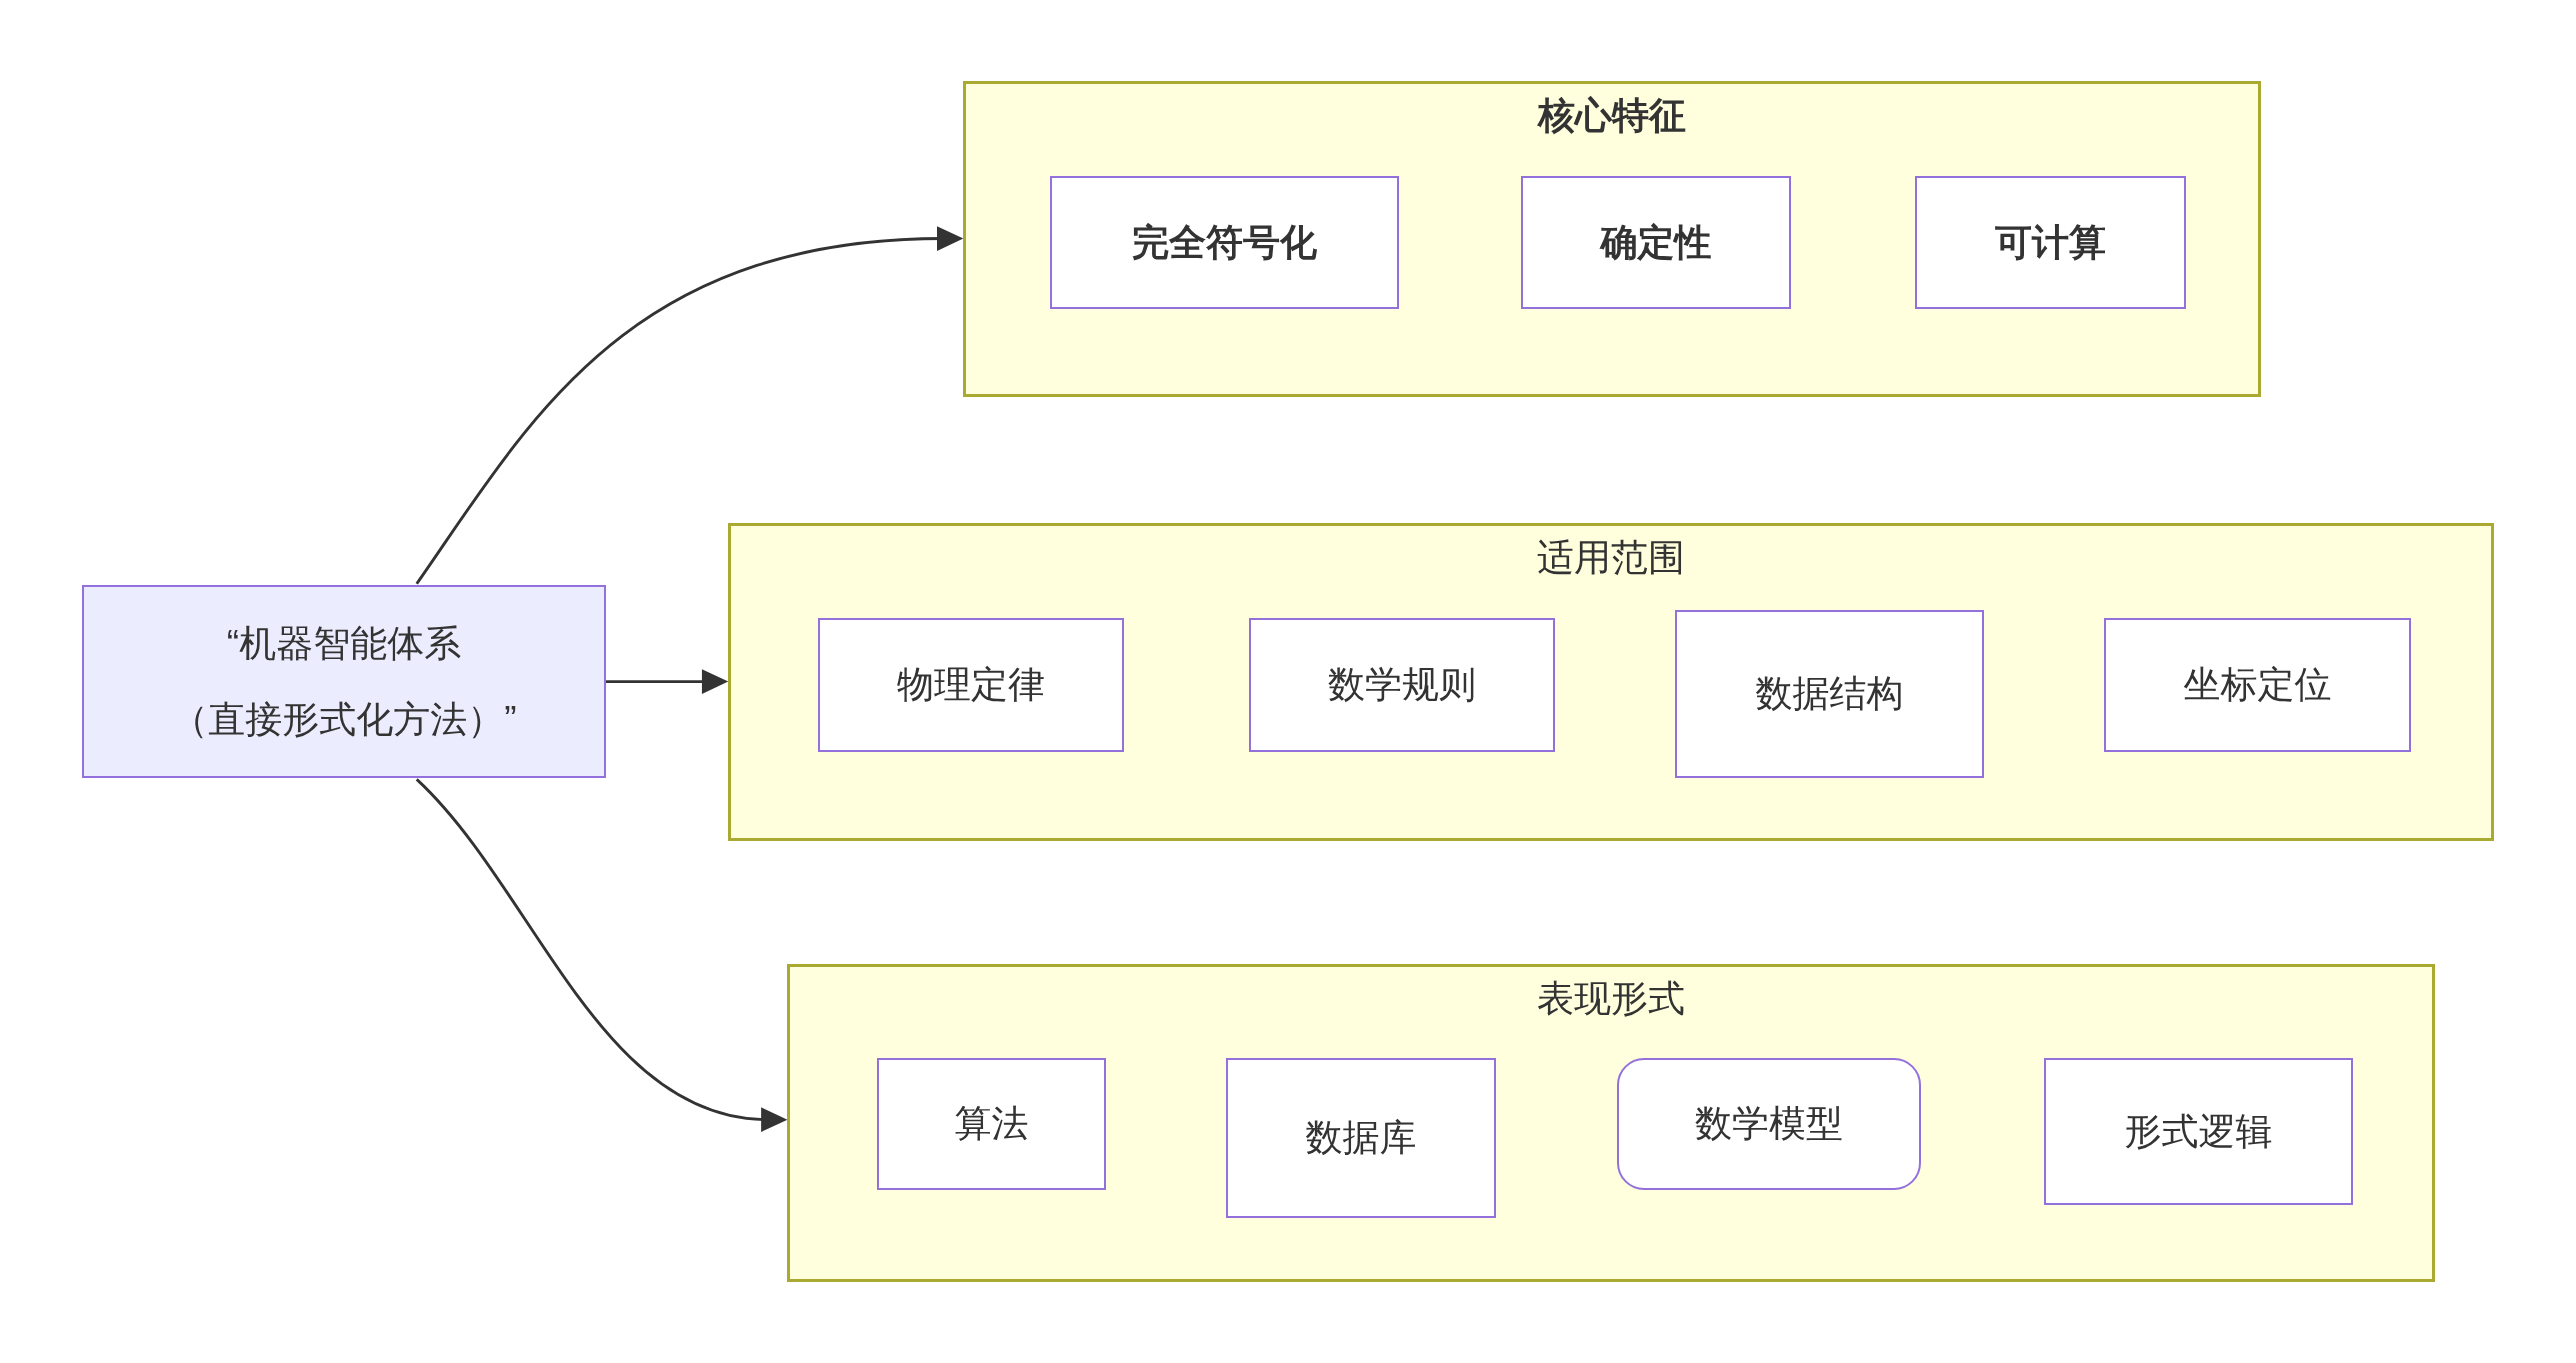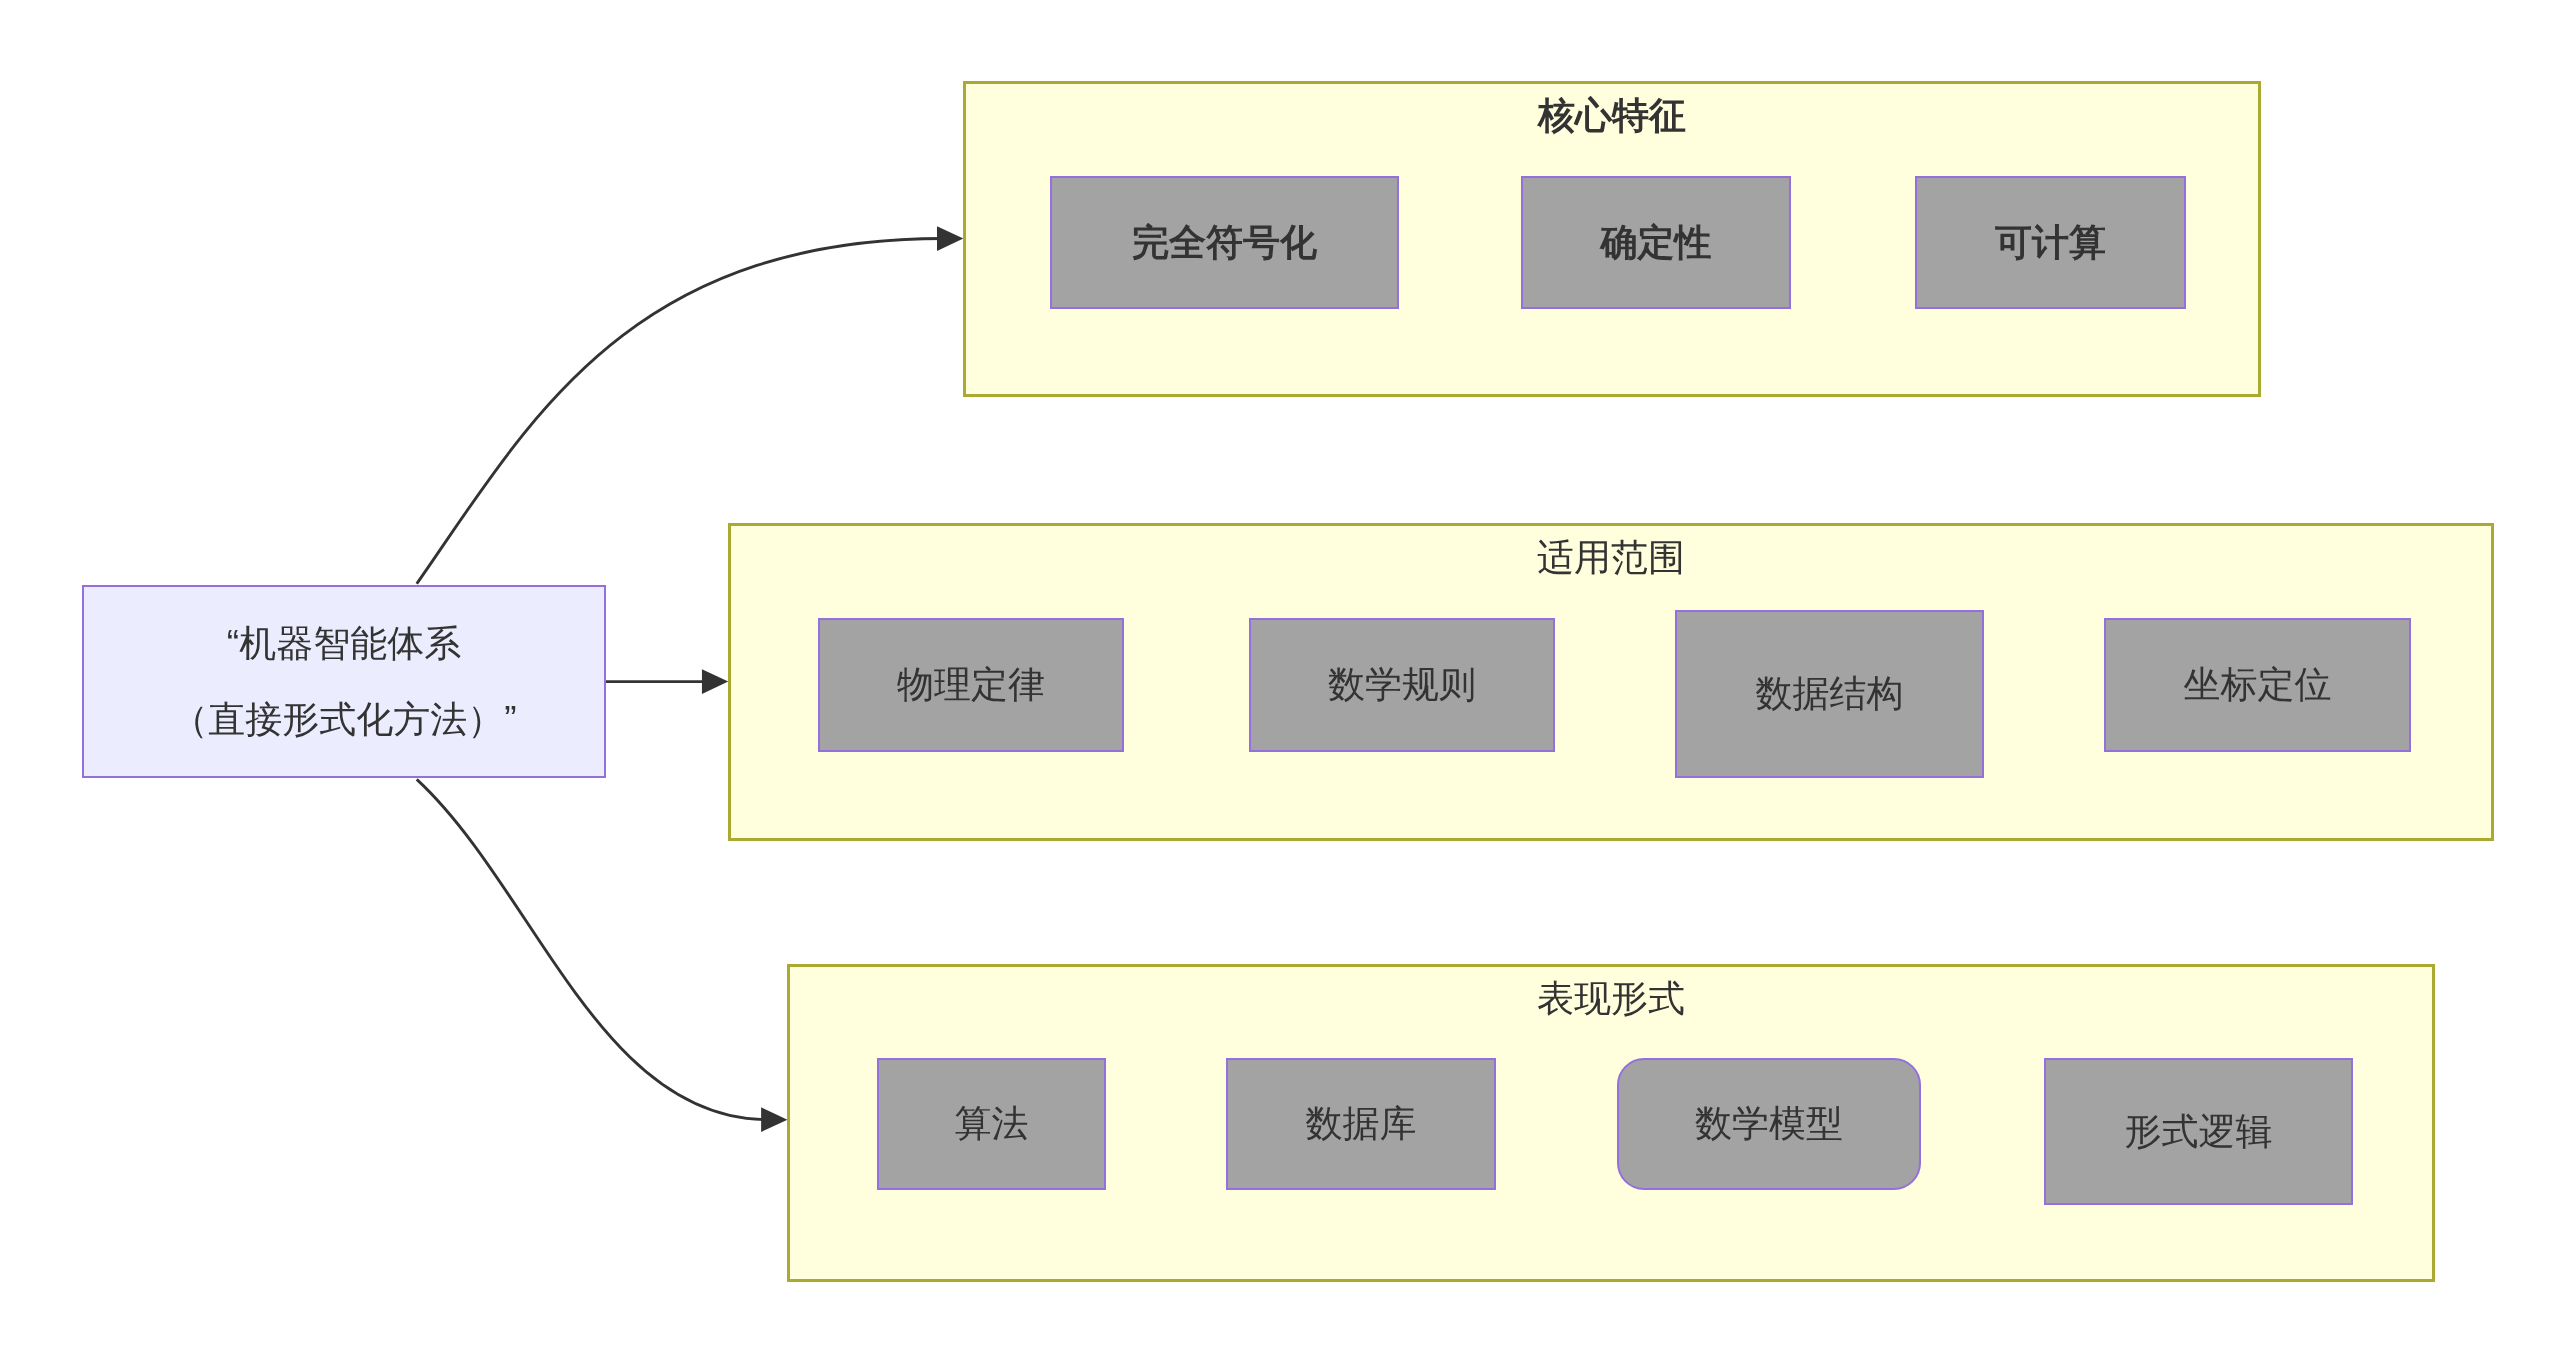--- a/index.html
+++ b/index.html
@@ -34,21 +34,21 @@
     position: absolute;
     left: 0; top: 10px;
     width: 100%;
     text-align: center;
     font-size: 37px;
     line-height: 43px;
     color: #333333;
   }
   .node-box {
     position: absolute;
-    background: #a3a3a3;
+    background: #ffffff;
     border: 2.5px solid #9370db;
     box-sizing: border-box;
     display: flex;
     align-items: center;
     justify-content: center;
     font-size: 37px;
     color: #333333;
     text-align: center;
   }
   .root-node {
@@ -75,21 +75,21 @@
   .b-core-0 { left: 84px;  top: 92px; width: 349px; height: 133px; }
   .b-core-1 { left: 555px;  top: 92px; width: 270px; height: 133px; }
   .b-core-2 { left: 949px; top: 92px; width: 271px; height: 133px; }
   
   .b-scope-0 { left: 87px;  top: 92px; width: 306px; height: 134px; }
   .b-scope-1 { left: 518px;  top: 92px; width: 306px; height: 134px; }
   .b-scope-2 { left: 944px; top: 84px; width: 309px; height: 168px; }
   .b-scope-3 { left: 1373px; top: 92px; width: 307px; height: 134px; }
   
   .b-forms-0 { left: 87px;  top: 91px; width: 229px; height: 132px; }
-  .b-forms-1 { left: 436px;  top: 91px; width: 270px; height: 132px; }
+  .b-forms-1 { left: 436px;  top: 91px; width: 270px; height: 160px; }
   .b-forms-2 { left: 827px; top: 91px; width: 304px; height: 132px; border-radius: 27px; }
   .b-forms-3 { left: 1254px; top: 91px; width: 309px; height: 147px; }
 </style>
 </head>
 <body>
 
 <div class="canvas">
 
   <svg class="edges" viewBox="0 0 3134 1659" xmlns="http://www.w3.org/2000/svg">
     <path class="edge-path" d="M 507 710 C 640 520, 760 290, 1148 290"></path>

